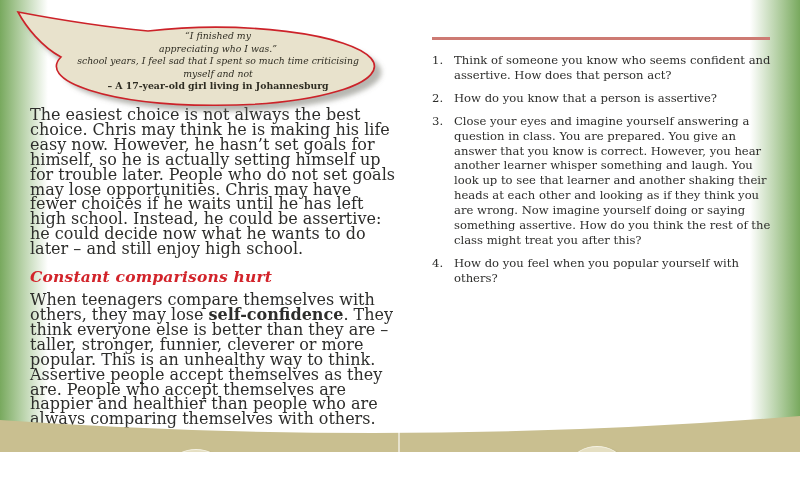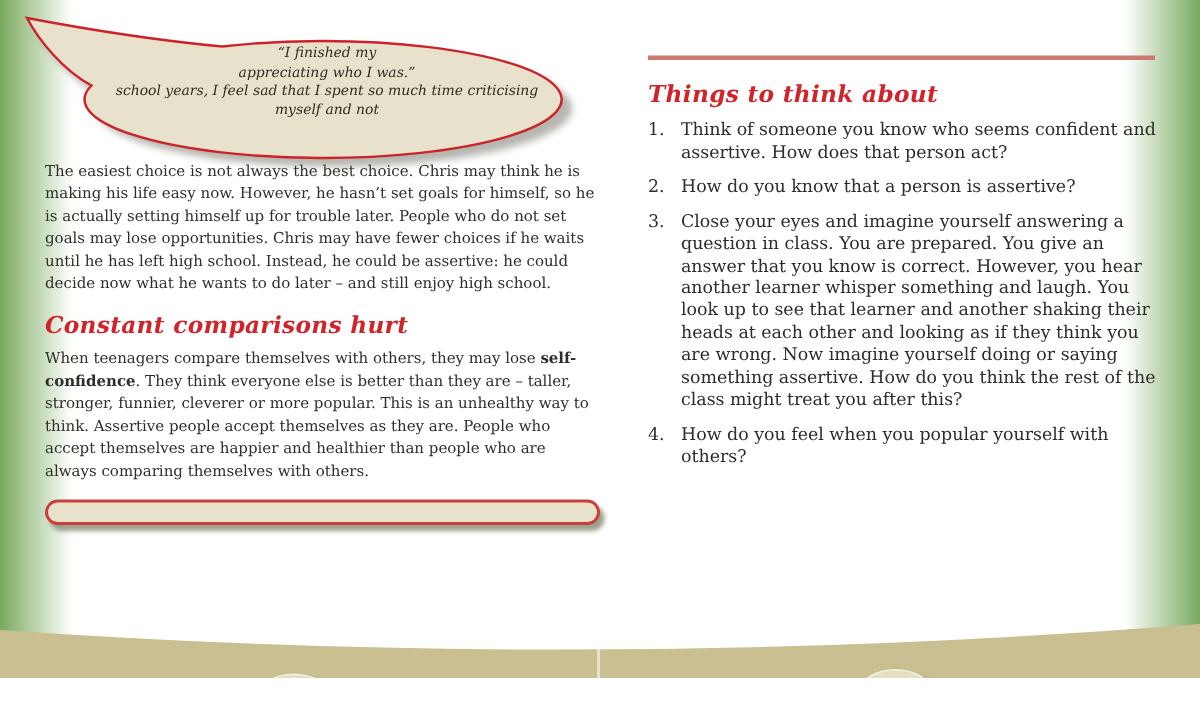--- a/index.html
+++ b/index.html
@@ -17,21 +17,21 @@
   .bubble-svg{position:absolute;left:0;top:0;z-index:3;}
   .bubble-text{
     position:absolute;left:68px;top:30px;width:300px;z-index:4;
     text-align:center;font-style:italic;font-size:9.3px;line-height:12.6px;
     color:#2e2c22;
   }
   .bubble-text .attr{font-style:normal;font-weight:bold;}
 
   
   .left-page{position:absolute;left:30px;top:108px;width:370px;z-index:2;color:#2d2d2b;}
-  .body-par{font-size:10px;line-height:14.9px;margin:0 0 6px 0;}
+  .body-par{font-size:16px;line-height:14.9px;margin:0 0 6px 0;}
   .red-heading{
     color:#d2232a;font-weight:bold;font-style:italic;font-size:15.5px;
     margin:10px 0 7px 0;letter-spacing:.2px;
   }
   .word-help{
     margin-top:10px;background:#e8e2ca;border:2px solid #c8403c;border-radius:10px;
     padding:4px 10px 9px 10px;box-shadow:3px 4px 3px rgba(125,130,105,.75);
   }
   .word-help .wh-heading{font-size:14px;margin:0 0 2px 0;}
   .word-help .wh-body{font-size:11.6px;line-height:14.5px;}
@@ -75,36 +75,36 @@
              C 48,54 32,34 24,19 Z" fill="rgba(110,110,100,0.5)" filter="url(#soft)"></path>
     <path d="M 18,12 C 55,19 105,27 148,31
              A 159 39 0 1 1 61,57
              C 42,47 26,27 18,12 Z" fill="#e8e2cc" stroke="#cc2229" stroke-width="1.6"></path>
   </svg>
 
   <div class="bubble-text">
     <div>“I finished my</div>
     <div>appreciating who I was.”</div>
     <div>school years, I feel sad that I spent so much time criticising myself and not</div>
+    <div class="attr">– A 17-year-old girl living in Johannesburg</div>
   </div>
 
   <div class="left-page">
     <p class="body-par">The easiest choice is not always the best choice. Chris may think he is making his life easy now. However, he hasn’t set goals for himself, so he is actually setting himself up for trouble later. People who do not set goals may lose opportunities. Chris may have fewer choices if he waits until he has left high school. Instead, he could be assertive: he could decide now what he wants to do later – and still enjoy high school.</p>
 
     <div class="red-heading">Constant comparisons hurt</div>
 
     <p class="body-par"><span>When teenagers compare themselves with others, they may lose </span><b>self-confidence</b><span>. They think everyone else is better than they are – taller, stronger, funnier, cleverer or more popular. This is an unhealthy way to think. Assertive people accept themselves as they are. People who accept themselves are happier and healthier than people who are always comparing themselves with others.</span></p>
 
     <div class="word-help">
     </div>
   </div>
 
   <div class="right-page">
     <div class="top-rule"></div>
-    <div class="red-heading">Things to think about</div>
 
     <ol class="q-list">
       <li class="q-item">
         <span class="q-num">1.</span>
         <span class="q-text">Think of someone you know who seems confident and assertive. How does that person act?</span>
       </li>
       <li class="q-item">
         <span class="q-num">2.</span>
         <span class="q-text">How do you know that a person is assertive?</span>
       </li>

